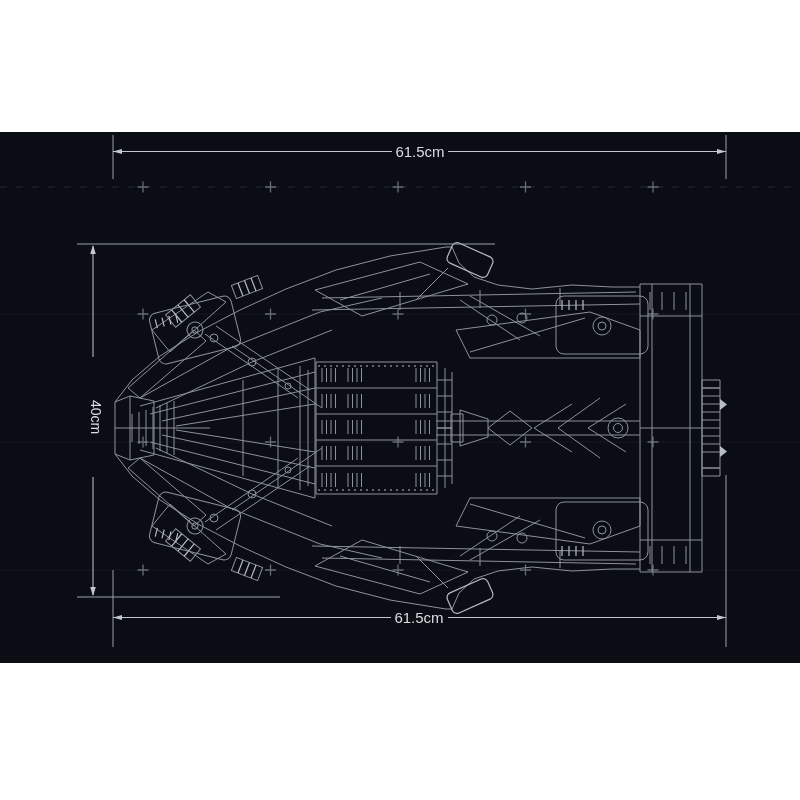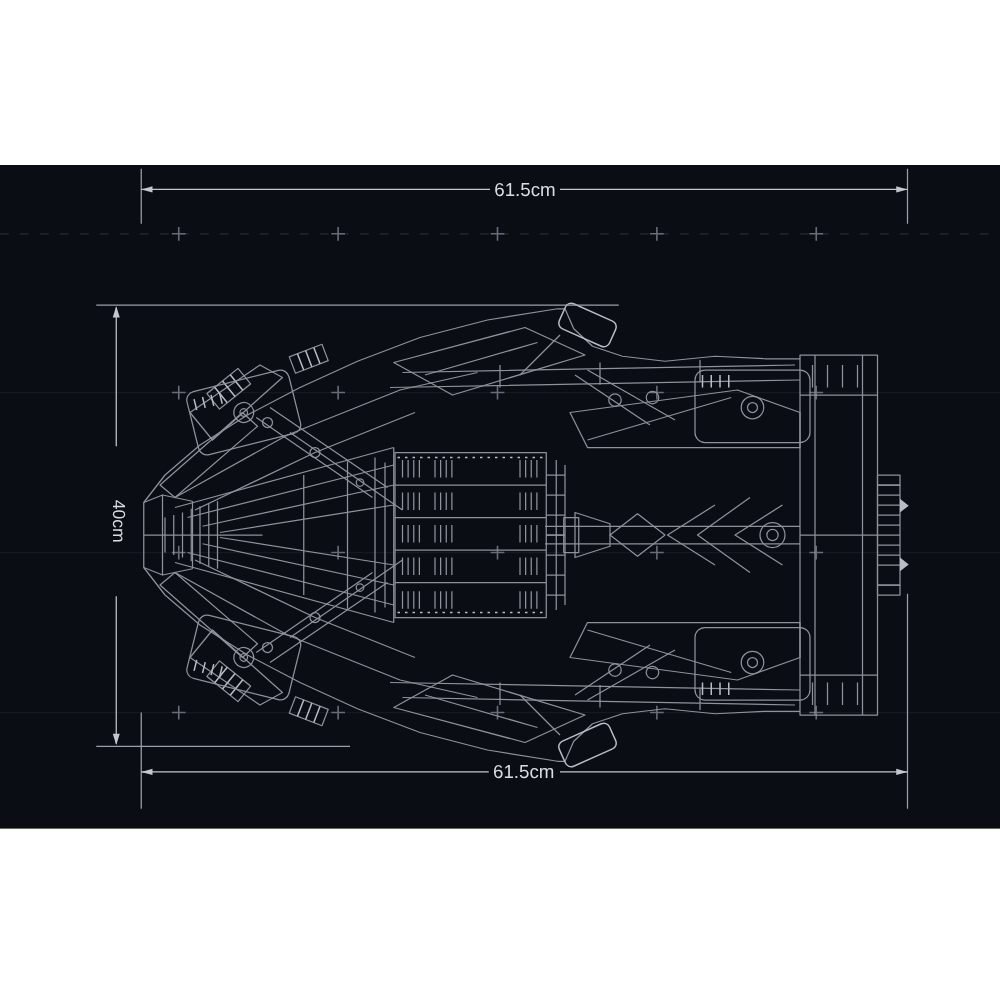--- a/index.html
+++ b/index.html
@@ -1,16 +1,16 @@
 <!DOCTYPE html>
 <html><head>
 <meta charset="utf-8">
 <style>
   html,body{margin:0;padding:0;background:#ffffff;width:800px;height:800px;overflow:hidden;}
-  .stage{position:relative;width:800px;height:800px;background:#84cc16;}
+  .stage{position:relative;width:800px;height:800px;background:#3b82f6;}
   svg text{fill:#d9dce1;font-family:"Liberation Sans",sans-serif;}
   .st-dim{stroke:#c3c7ce;stroke-width:1;fill:none;}
   .st-ext{stroke:#9aa0a9;stroke-width:1;fill:none;}
   .arrow{fill:#c3c7ce;stroke:none;}
   .arrow2{fill:#b8bcc4;stroke:none;}
   .st-car{stroke:#8d929b;stroke-width:1;fill:none;stroke-linejoin:round;}
   .st-car2{stroke:#b8bcc4;stroke-width:1.2;fill:none;}
   .seam{stroke:rgba(255,255,255,0.05);stroke-width:1;}
   .seam-dash{stroke:rgba(255,255,255,0.12);stroke-width:1;stroke-dasharray:7 9;}
   .cross{stroke:#666c78;stroke-width:1.3;fill:none;}

